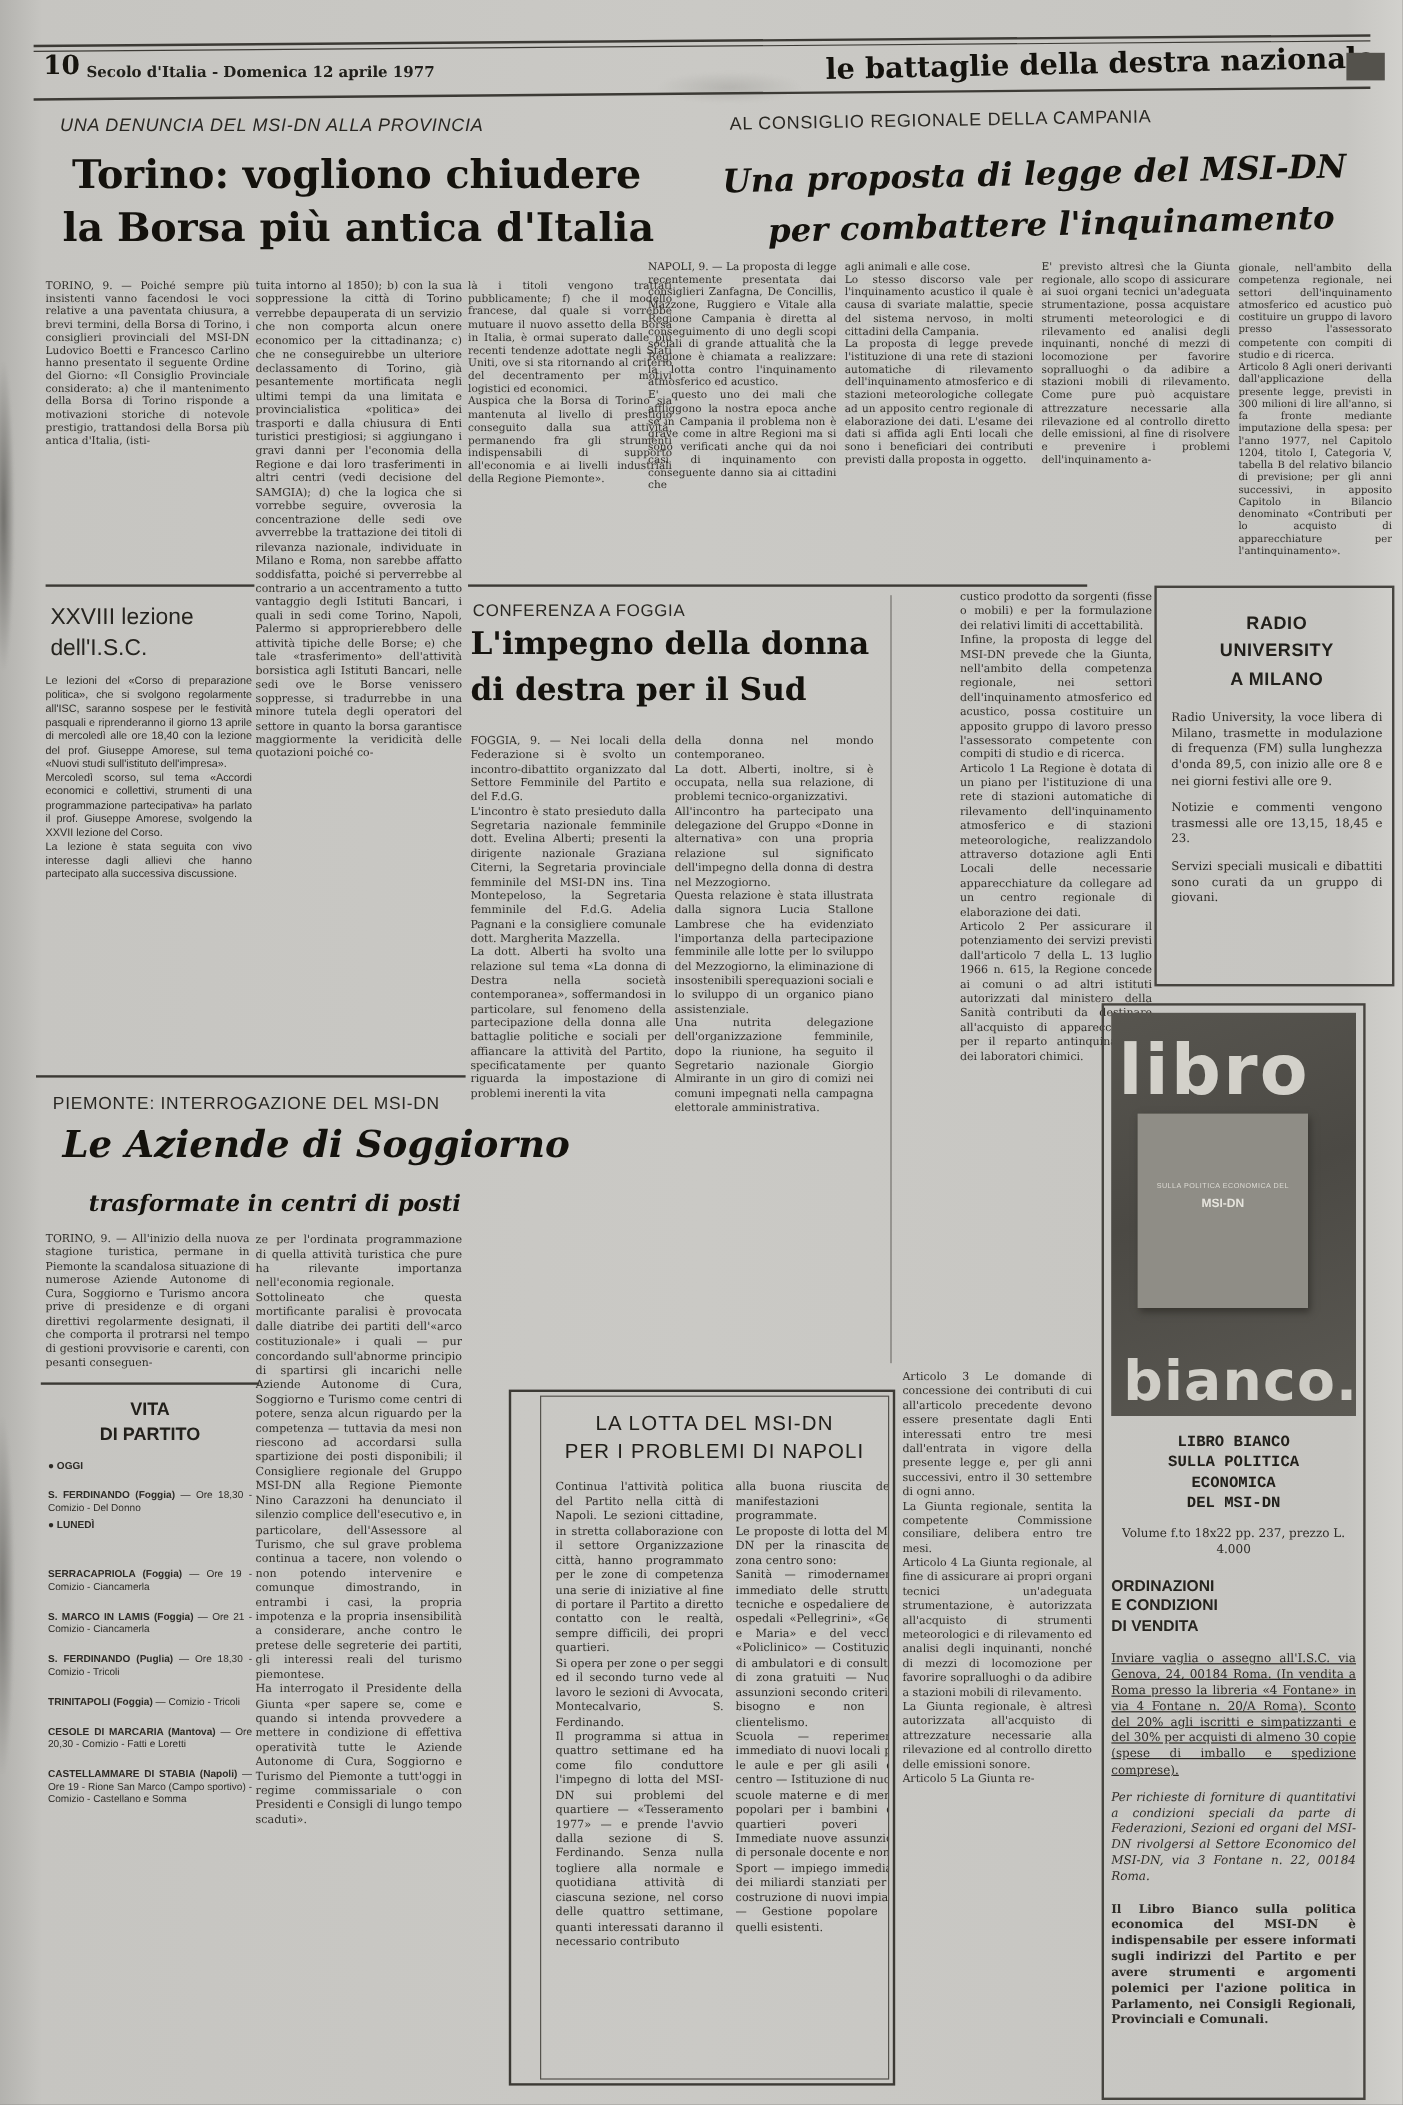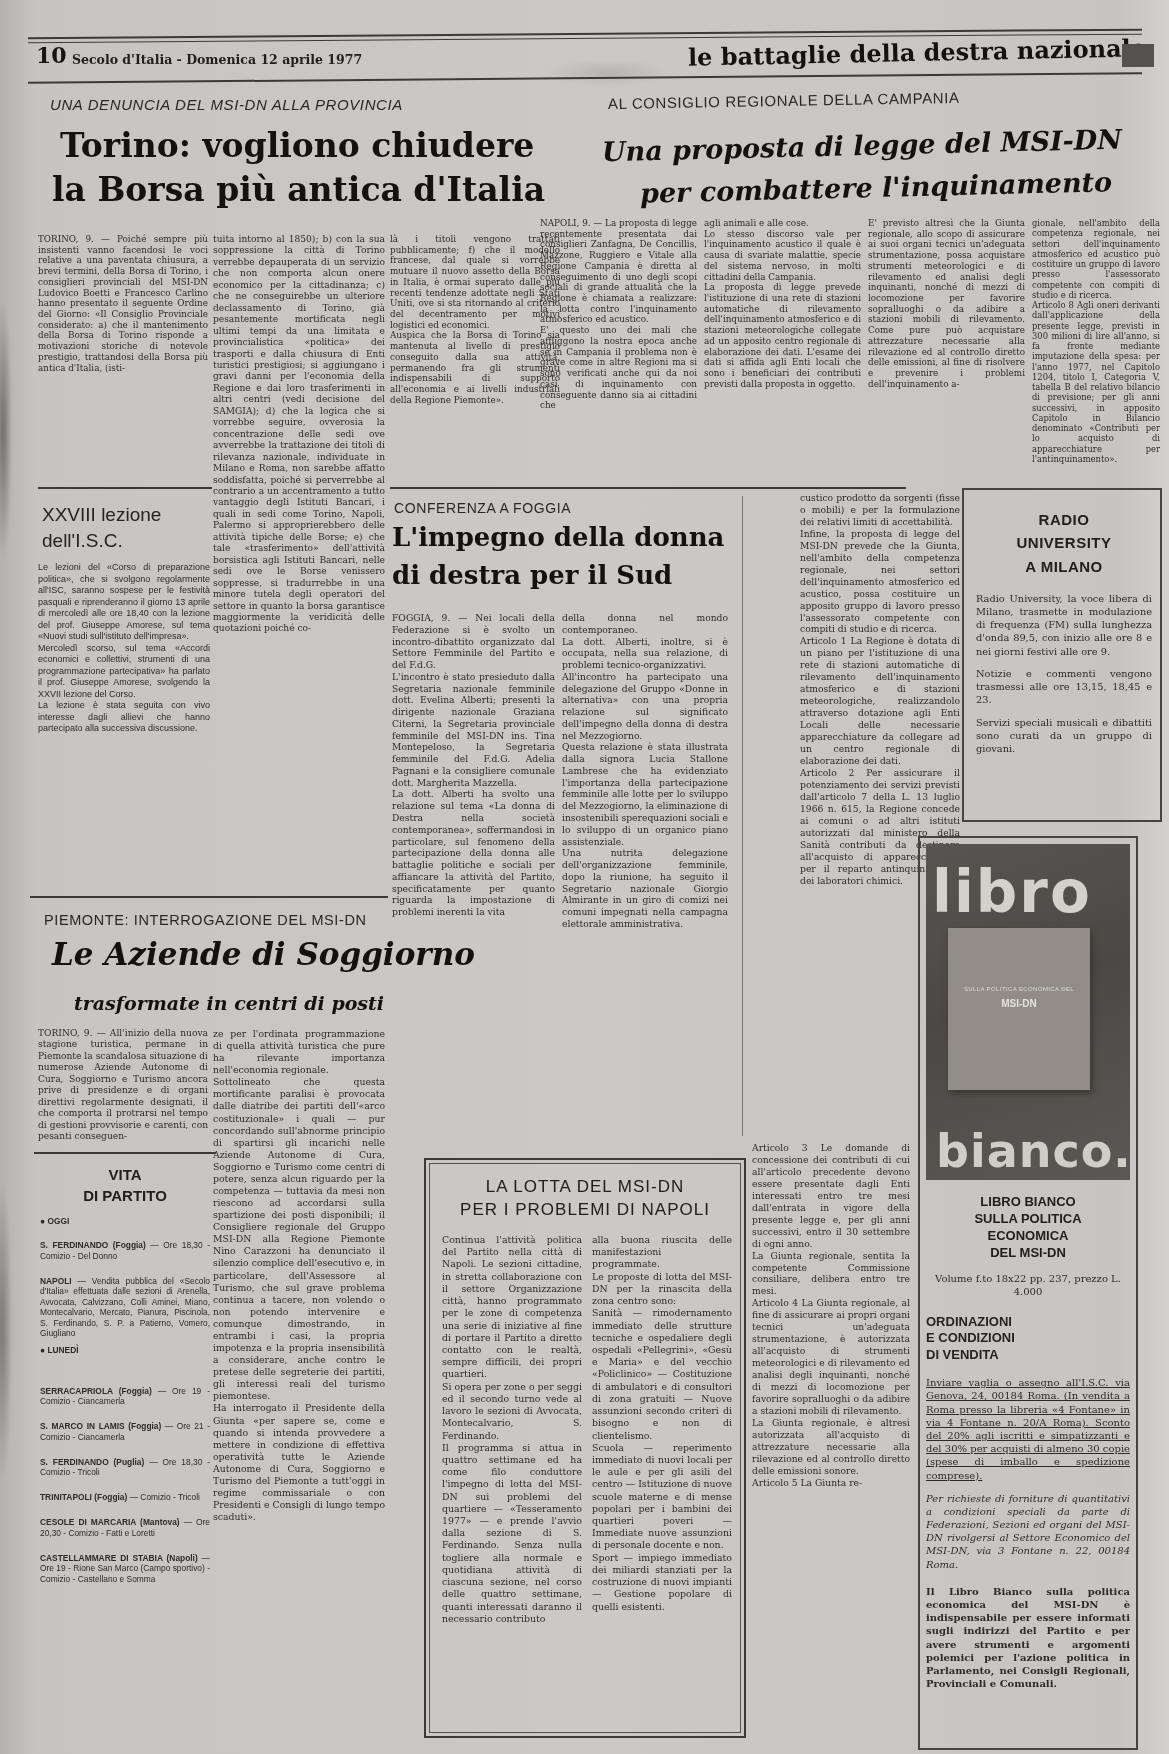--- a/index.html
+++ b/index.html
@@ -100,43 +100,41 @@
       <div>VITA</div>
       <div>DI PARTITO</div>
     </div>
     <div style="margin-top:10px;font-family:'Liberation Sans',sans-serif;font-size:8.4px;line-height:1.25;color:#2e2b26;">
       <div style="font-weight:bold;margin-bottom:3px;">
         <span>●</span>
         <span>OGGI</span>
       </div>
       <div class="sanscol" style="margin-bottom:4px;font-size:8.4px;">
         <b>S. FERDINANDO (Foggia)</b><span> — Ore 18,30 - Comizio - Del Donno</span></div>
-      <div class="sanscol" style="margin-bottom:6px;font-size:8.4px;">
-        <b>NAPOLI</b><span> — Vendita pubblica del «Secolo d'Italia» effettuata dalle sezioni di Arenella, Avvocata, Calvizzano, Colli Aminei, Miano, Montecalvario, Mercato, Pianura, Piscinola, S. Ferdinando, S. P. a Patierno, Vomero, Giugliano</span></div>
       <div style="font-weight:bold;margin-bottom:20px;">
         <span>●</span>
         <span>LUNEDÌ</span>
       </div>
       <div class="sanscol" style="margin-bottom:4px;font-size:8.4px;">
         <b>SERRACAPRIOLA (Foggia)</b><span> — Ore 19 - Comizio - Ciancamerla</span></div>
       <div class="sanscol" style="margin-bottom:4px;font-size:8.4px;">
         <b>S. MARCO IN LAMIS (Foggia)</b><span> — Ore 21 - Comizio - Ciancamerla</span></div>
       <div class="sanscol" style="margin-bottom:4px;font-size:8.4px;">
         <b>S. FERDINANDO (Puglia)</b><span> — Ore 18,30 - Comizio - Tricoli</span></div>
       <div class="sanscol" style="margin-bottom:4px;font-size:8.4px;">
         <b>TRINITAPOLI (Foggia)</b><span> — Comizio - Tricoli</span></div>
       <div class="sanscol" style="margin-bottom:4px;font-size:8.4px;">
         <b>CESOLE DI MARCARIA (Mantova)</b><span> — Ore 20,30 - Comizio - Fatti e Loretti</span></div>
       <div class="sanscol" style="font-size:8.4px;">
         <b>CASTELLAMMARE DI STABIA (Napoli)</b><span> — Ore 19 - Rione San Marco (Campo sportivo) - Comizio - Castellano e Somma</span></div>
     </div>
   </div>
 
   <div class="abs" style="left:424px;top:1158px;width:322px;height:580px;border:2px solid #3c3a35;box-sizing:border-box;">
-    <div style="position:absolute;inset:3px;border:1px solid #55534d;padding:12px 12px 0 12px;box-sizing:border-box;overflow:hidden;">
+    <div style="position:absolute;inset:3px;border:1px solid #55534d;padding:12px 12px 0 12px;box-sizing:border-box;overflow:hidden;margin-left:21px;">
       <div class="boxtitle" style="font-size:17px;letter-spacing:1px;line-height:1.35;">
         <div>LA LOTTA DEL MSI-DN</div>
         <div>PER I PROBLEMI DI NAPOLI</div>
       </div>
       <div class="col" style="position:absolute;left:12px;top:70px;width:140px;height:490px;font-size:9.4px;line-height:1.3;">Continua l'attività politica del Partito nella città di Napoli. Le sezioni cittadine, in stretta collaborazione con il settore Organizzazione città, hanno programmato per le zone di competenza una serie di iniziative al fine di portare il Partito a diretto contatto con le realtà, sempre difficili, dei propri quartieri.
 Si opera per zone o per seggi ed il secondo turno vede al lavoro le sezioni di Avvocata, Montecalvario, S. Ferdinando.
 Il programma si attua in quattro settimane ed ha come filo conduttore l'impegno di lotta del MSI-DN sui problemi del quartiere — «Tesseramento 1977» — e prende l'avvio dalla sezione di S. Ferdinando. Senza nulla togliere alla normale e quotidiana attività di ciascuna sezione, nel corso delle quattro settimane, quanti interessati daranno il necessario contributo</div>
       <div class="col" style="position:absolute;left:162px;top:70px;width:140px;height:490px;font-size:9.4px;line-height:1.3;">alla buona riuscita delle manifestazioni programmate.
 Le proposte di lotta del MSI-DN per la rinascita della zona centro sono:
 Sanità — rimodernamento immediato delle strutture tecniche e ospedaliere degli ospedali «Pellegrini», «Gesù e Maria» e del vecchio «Policlinico» — Costituzione di ambulatori e di consultori di zona gratuiti — Nuove assunzioni secondo criteri di bisogno e non di clientelismo.
@@ -156,21 +154,21 @@
 
   <div class="abs" style="left:918px;top:836px;width:220px;height:914px;border:2px solid #46443f;box-sizing:border-box;padding:6px;overflow:hidden;">
     <div style="height:336px;background:linear-gradient(160deg,#57554f 0%,#4b4944 45%,#5b5953 100%);position:relative;overflow:hidden;">
       <div style="position:absolute;left:6px;top:14px;font-family:'DejaVu Sans',sans-serif;font-weight:bold;font-size:58px;color:#d3d1ca;letter-spacing:2px;filter:blur(.6px);">libro</div>
       <div style="position:absolute;left:22px;top:84px;width:142px;height:162px;background:#8f8d86;box-shadow:2px 3px 6px #36342f;text-align:center;padding-top:58px;box-sizing:border-box;">
         <div style="font-family:'Liberation Sans',sans-serif;font-size:6px;color:#dddbd4;letter-spacing:.4px;">SULLA POLITICA ECONOMICA DEL</div>
         <div style="font-family:'Liberation Sans',sans-serif;font-size:10px;font-weight:bold;color:#e6e4dd;margin-top:6px;">MSI-DN</div>
       </div>
       <div style="position:absolute;left:10px;bottom:2px;font-family:'DejaVu Sans',sans-serif;font-weight:bold;font-size:46px;color:#cfcdc6;letter-spacing:1px;filter:blur(.6px);">bianco.</div>
     </div>
-    <div class="boxtitle" style="margin-top:14px;font-size:13px;font-weight:bold;white-space:pre-line;line-height:1.3;">LIBRO BIANCO
+    <div class="boxtitle" style="margin-top:14px;font-size:13px;font-weight:bold;white-space:pre-line;line-height:1.3;font-family:Liberation Mono, monospace;">LIBRO BIANCO
 SULLA POLITICA
 ECONOMICA
 DEL MSI-DN</div>
     <div class="col" style="margin-top:10px;font-size:10px;text-align:center;line-height:1.3;">Volume f.to 18x22 pp. 237, prezzo L. 4.000</div>
     <div style="margin-top:16px;font-family:'Liberation Sans',sans-serif;font-size:13px;font-weight:bold;color:#26241f;white-space:pre-line;line-height:1.3;">ORDINAZIONI
 E CONDIZIONI
 DI VENDITA</div>
     <div class="col" style="margin-top:12px;font-size:10px;line-height:1.32;text-decoration:underline;">Inviare vaglia o assegno all'I.S.C. via Genova, 24, 00184 Roma. (In vendita a Roma presso la libreria «4 Fontane» in via 4 Fontane n. 20/A Roma). Sconto del 20% agli iscritti e simpatizzanti e del 30% per acquisti di almeno 30 copie (spese di imballo e spedizione comprese).</div>
     <div class="col" style="margin-top:10px;font-size:10px;line-height:1.32;font-style:italic;">Per richieste di forniture di quantitativi a condizioni speciali da parte di Federazioni, Sezioni ed organi del MSI-DN rivolgersi al Settore Economico del MSI-DN, via 3 Fontane n. 22, 00184 Roma.</div>
     <div class="col" style="margin-top:14px;font-size:10px;line-height:1.32;font-weight:bold;">Il Libro Bianco sulla politica economica del MSI-DN è indispensabile per essere informati sugli indirizzi del Partito e per avere strumenti e argomenti polemici per l'azione politica in Parlamento, nei Consigli Regionali, Provinciali e Comunali.</div>

